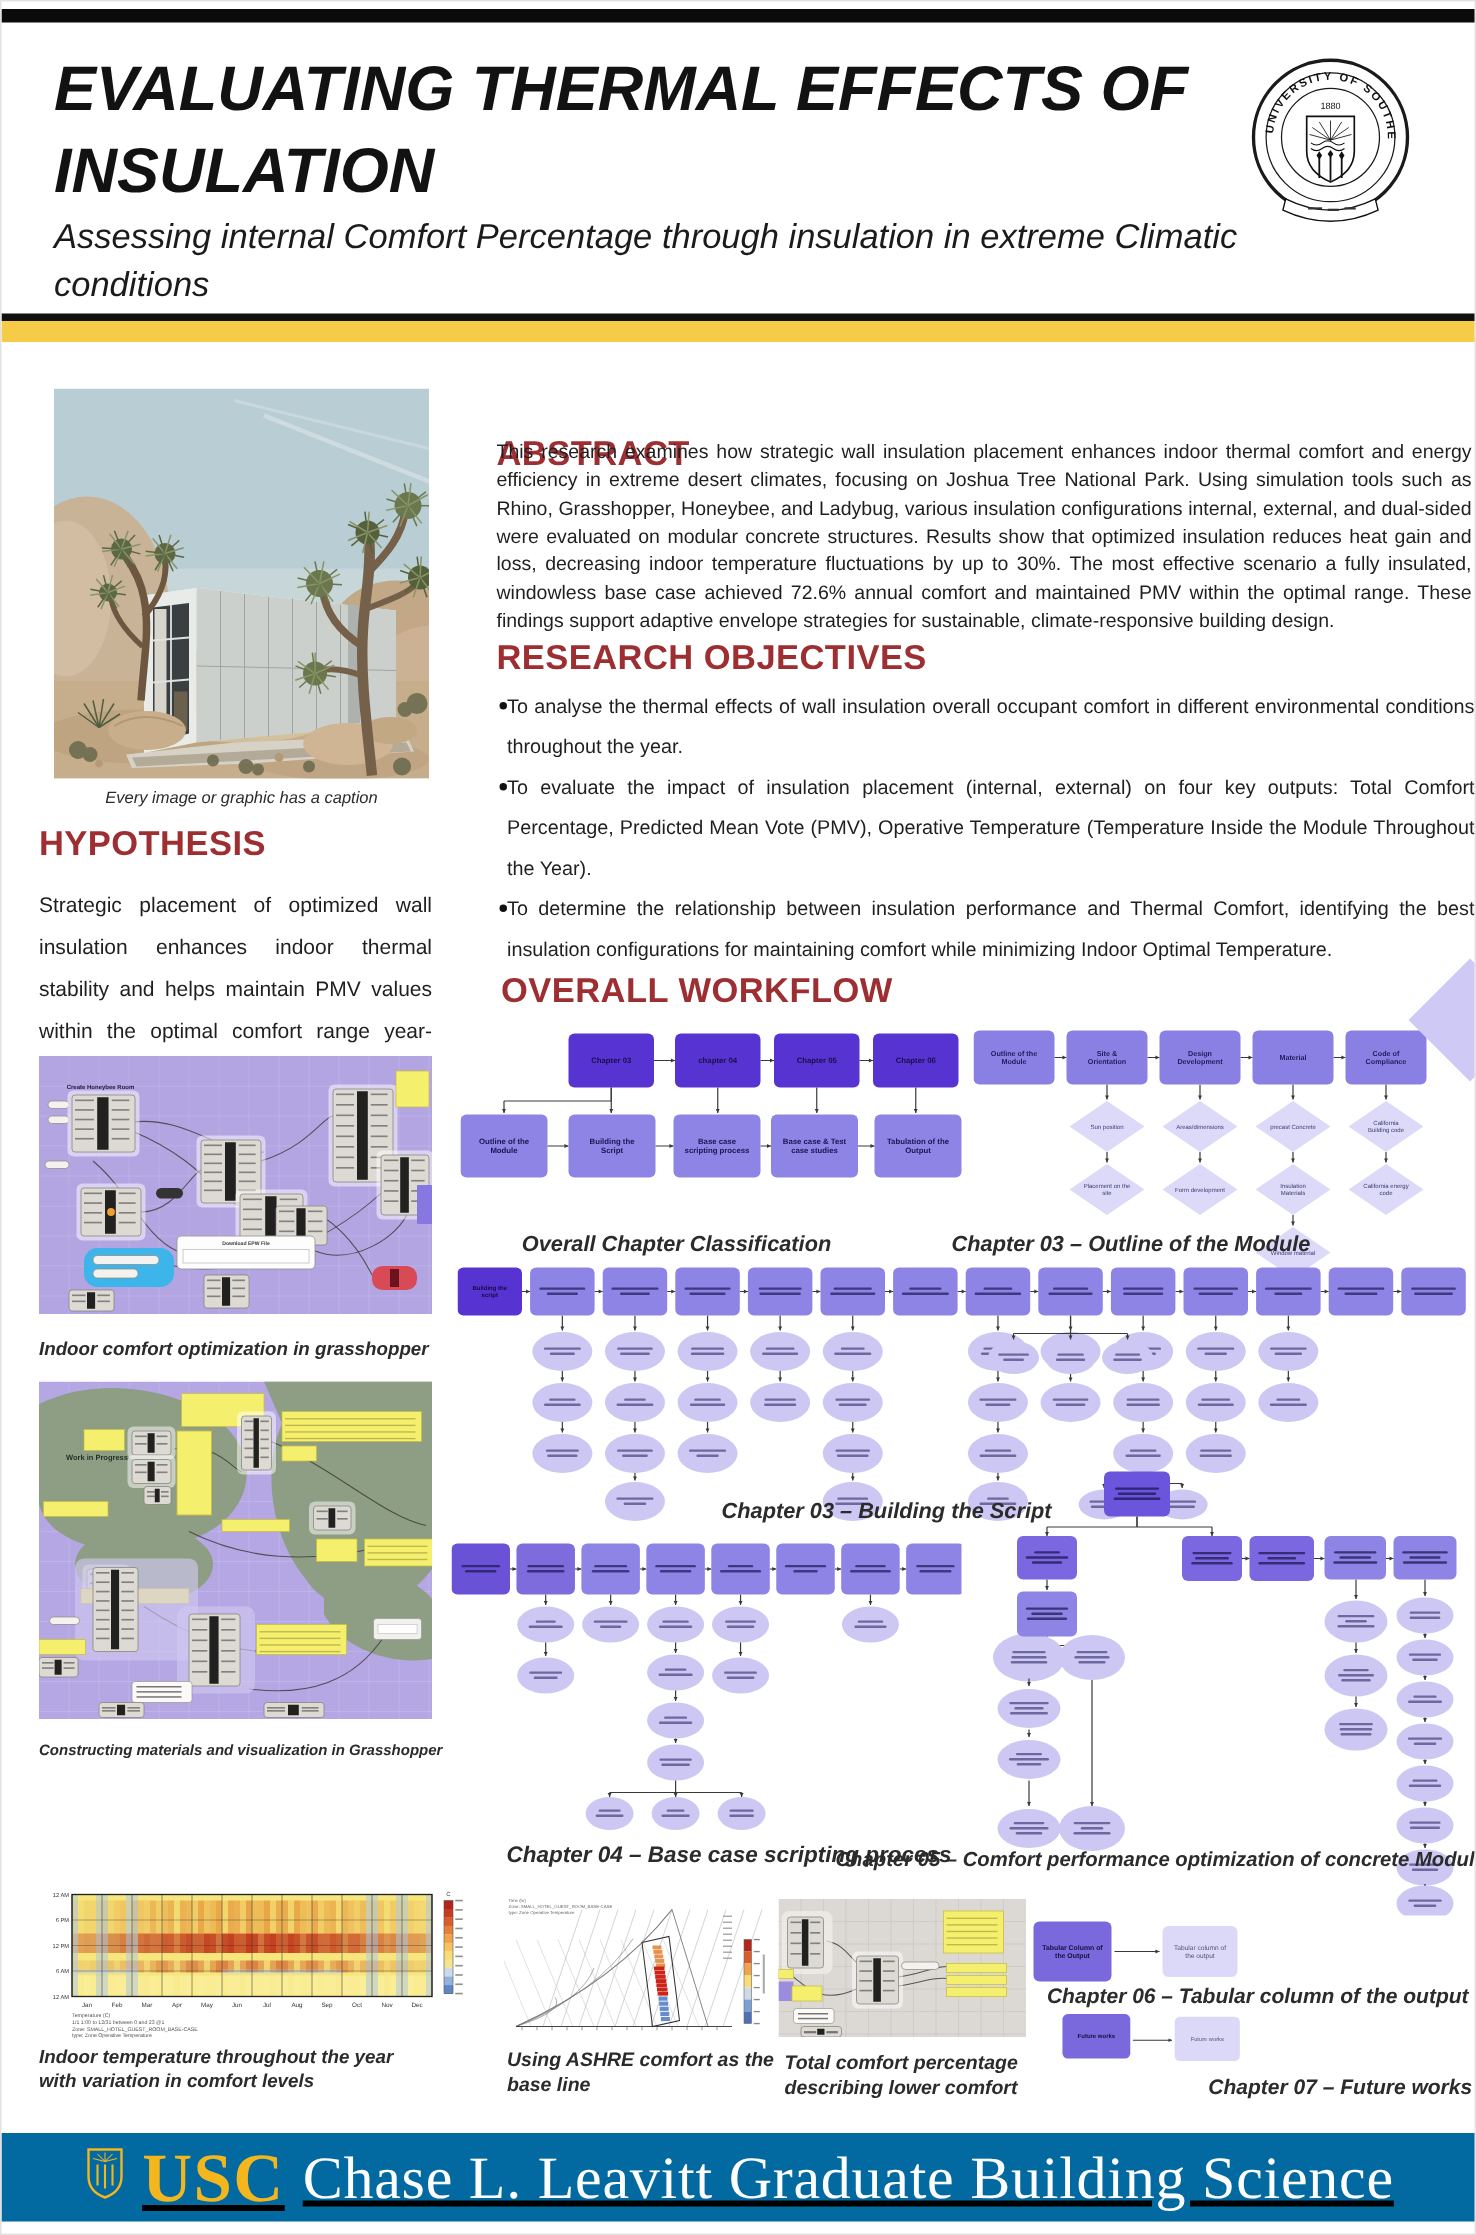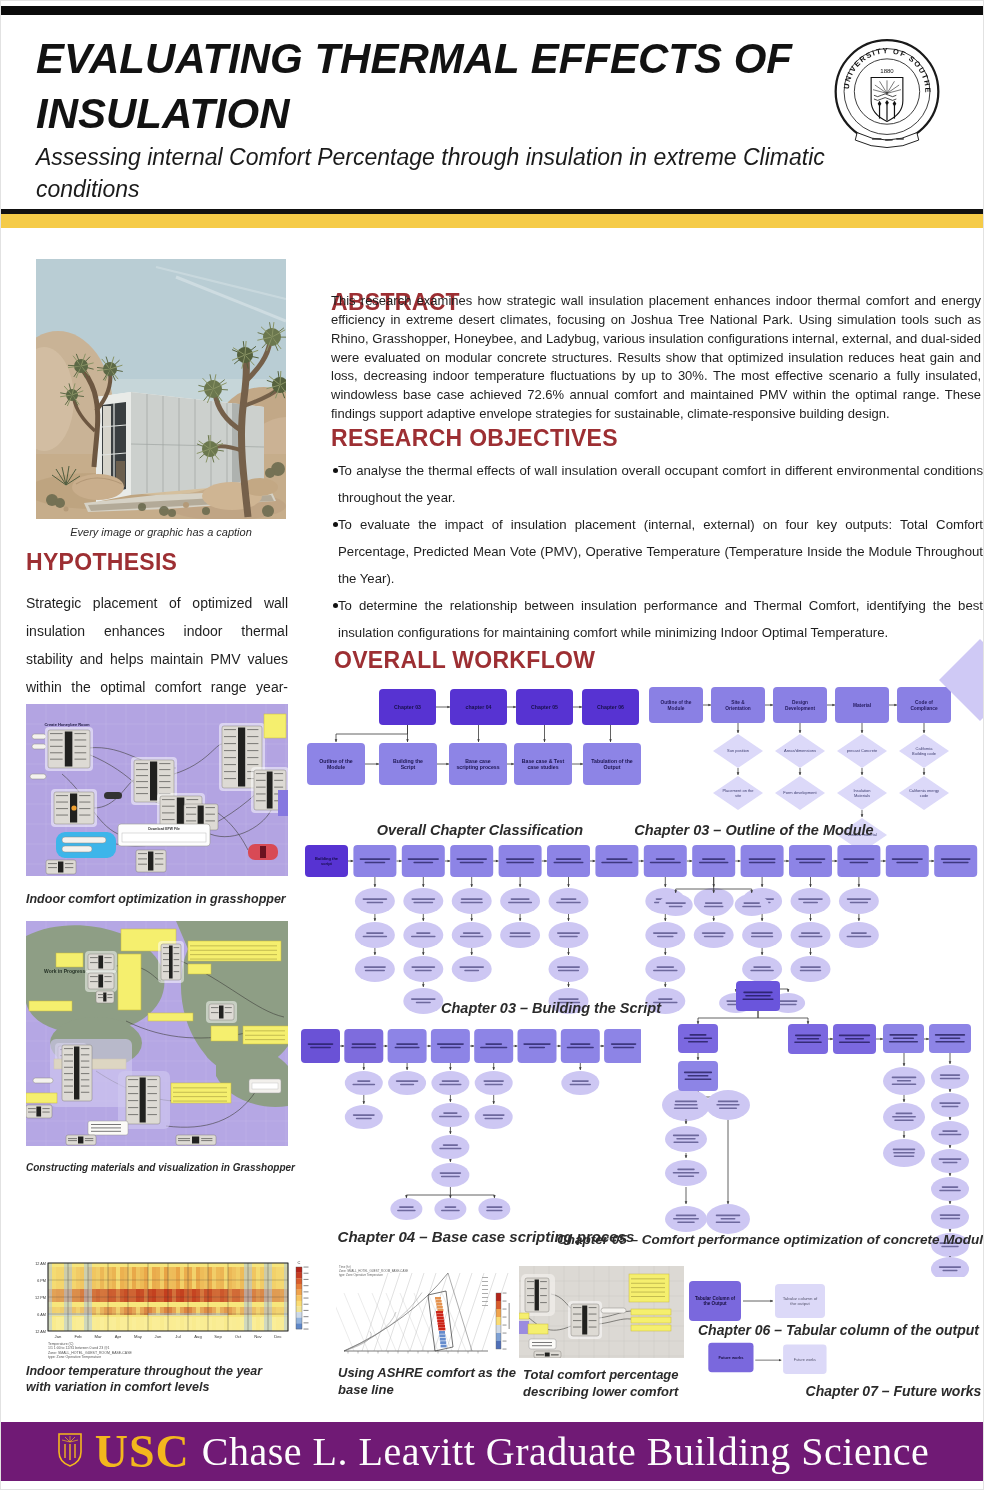--- a/index.html
+++ b/index.html
@@ -18,22 +18,22 @@
   .abstract-body{position:absolute;left:330px;top:291px;width:650px;font-size:13px;line-height:1.45;}
   .hyp-body{position:absolute;left:25px;top:588px;width:262px;font-size:14px;line-height:2.0;}
   .bullets{position:absolute;left:332px;top:456px;width:650px;}
   .bullet{display:flex;gap:0;justify-content:center;}
   .bullet .dot{width:5px;height:5px;border-radius:50%;background:#111;margin-top:11px;flex:none;}
   .bullet .btxt{font-size:13.2px;line-height:2.05;color:#1f1f1f;text-align:justify;flex:1;}
   .cap{position:absolute;font-style:italic;color:#2b2b2b;font-weight:600;line-height:1.3;}
   .fig{position:absolute;}
   .fig svg{display:block;width:100%;height:100%;}
   svg text{font-family:"Liberation Sans",sans-serif;}
-  .footer{position:absolute;left:0;top:1421px;width:984px;height:59px;background:#701a75;
-          display:flex;align-items:center;justify-content:center;gap:12px;}
+  .footer{position:absolute;left:0;top:1421px;width:984px;height:59px;background:#0369a1;
+          display:flex;align-items:center;justify-content:center;gap:12px;text-decoration:underline;}
   .footer .usc{font-family:"Liberation Serif",serif;font-weight:700;font-size:46px;color:#f3b71d;letter-spacing:1px;}
   .footer .ftitle{font-family:"Liberation Serif",serif;font-weight:400;font-size:40px;color:#fdfdfd;letter-spacing:.5px;}
   .ghost-diamond{position:absolute;left:950px;top:650px;width:58px;height:58px;background:#cfc9f5;
                  transform:rotate(45deg);}
 </style>
 </head>
 <body>
 
 <div class="poster">
 
@@ -1080,21 +1080,21 @@
         <text text-anchor="middle" font-size="4" fill="#3c3c6e" font-weight="400"><tspan x="275" y="65.04">California</tspan><tspan x="275" y="69.76">Building code</tspan></text>
         <line x1="275" y1="83" x2="275" y2="90" stroke="#3a3a3a" stroke-width="0.8"></line>
         <polygon points="275,90 273.6951033976663,87.29865869294197 276.3048966023337,87.29865869294197" fill="#3a3a3a"></polygon>
         <polygon points="275,91 300,108 275,125 250,108" fill="#dcd9f9"></polygon>
         <text text-anchor="middle" font-size="4" fill="#3c3c6e" font-weight="400"><tspan x="275" y="107.04">California energy</tspan><tspan x="275" y="111.76">code</tspan></text>
         <rect x="248" y="2" width="54" height="36" rx="4" fill="#8a80e4"></rect>
         <text text-anchor="middle" font-size="4.8" fill="#241a5e" font-weight="700"><tspan x="275" y="18.848">Code of</tspan><tspan x="275" y="24.512">Compliance</tspan></text>
       </svg>
     </div>
   <div class="ghost-diamond"></div>
-  <div class="cap" style="left:340px;top:820px;width:220px;text-align:center;font-size:14.5px;margin-left:29px;">Overall Chapter Classification</div>
+  <div class="cap" style="left:340px;top:820px;width:220px;text-align:center;font-size:14.5px;">Overall Chapter Classification</div>
   <div class="cap" style="left:618px;top:820px;width:270px;text-align:center;font-size:14.5px;">Chapter 03 – Outline of the Module</div>
 
   <div class="fig" id="fc-ch03-script" style="left:304px;top:842px;width:676px;height:172px;">
       <svg viewBox="0 0 676 172">
         <line x1="43" y1="18" x2="48.4" y2="18" stroke="#3a3a3a" stroke-width="0.8"></line>
         <polygon points="48.4,18 45.69865869294197,19.30489660233369 45.69865869294197,16.69510339766631" fill="#3a3a3a"></polygon>
         <line x1="91.4" y1="18" x2="96.8" y2="18" stroke="#3a3a3a" stroke-width="0.8"></line>
         <polygon points="96.8,18 94.09865869294197,19.30489660233369 94.09865869294197,16.69510339766631" fill="#3a3a3a"></polygon>
         <line x1="139.8" y1="18" x2="145.2" y2="18" stroke="#3a3a3a" stroke-width="0.8"></line>
         <polygon points="145.2,18 142.49865869294194,19.30489660233369 142.49865869294194,16.69510339766631" fill="#3a3a3a"></polygon>
@@ -1333,21 +1333,21 @@
         <rect x="538.3219018077054" y="15.3" width="31.156196384589084" height="1.6" rx="0.8" fill="rgba(25,20,80,0.85)" opacity="0.8"></rect>
         <rect x="544.5804092379663" y="18.7" width="18.639181524067542" height="1.6" rx="0.8" fill="rgba(25,20,80,0.85)" opacity="0.8"></rect>
         <rect x="580.8" y="2" width="43" height="32" rx="4" fill="#8d84e6"></rect>
         <rect x="586.7081812606365" y="15.3" width="31.18363747872692" height="1.6" rx="0.8" fill="rgba(25,20,80,0.85)" opacity="0.8"></rect>
         <rect x="591.3160017589813" y="18.7" width="21.967996482037236" height="1.6" rx="0.8" fill="rgba(25,20,80,0.85)" opacity="0.8"></rect>
         <rect x="629.1999999999999" y="2" width="43" height="32" rx="4" fill="#8d84e6"></rect>
         <rect x="635.7998501721" y="15.3" width="29.800299655799822" height="1.6" rx="0.8" fill="rgba(25,20,80,0.85)" opacity="0.8"></rect>
         <rect x="637.7690453617953" y="18.7" width="25.861909276409293" height="1.6" rx="0.8" fill="rgba(25,20,80,0.85)" opacity="0.8"></rect>
       </svg>
     </div>
-  <div class="cap" style="left:400px;top:998px;width:300px;text-align:center;font-size:14.5px;">Chapter 03 – Building the Script</div>
+  <div class="cap" style="left:400px;top:998px;width:300px;text-align:right;font-size:14.5px;">Chapter 03 – Building the Script</div>
 
   <div class="fig" id="fc-ch04" style="left:300px;top:1026px;width:340px;height:196px;">
       <svg viewBox="0 0 340 196">
         <line x1="39" y1="19" x2="43.3" y2="19" stroke="#3a3a3a" stroke-width="0.8"></line>
         <polygon points="43.3,19 40.59865869294197,20.30489660233369 40.59865869294197,17.69510339766631" fill="#3a3a3a"></polygon>
         <line x1="82.3" y1="19" x2="86.6" y2="19" stroke="#3a3a3a" stroke-width="0.8"></line>
         <polygon points="86.6,19 83.89865869294196,20.30489660233369 83.89865869294196,17.69510339766631" fill="#3a3a3a"></polygon>
         <line x1="125.6" y1="19" x2="129.89999999999998" y2="19" stroke="#3a3a3a" stroke-width="0.8"></line>
         <polygon points="129.89999999999998,19 127.19865869294195,20.30489660233369 127.19865869294195,17.69510339766631" fill="#3a3a3a"></polygon>
         <line x1="168.89999999999998" y1="19" x2="173.2" y2="19" stroke="#3a3a3a" stroke-width="0.8"></line>

